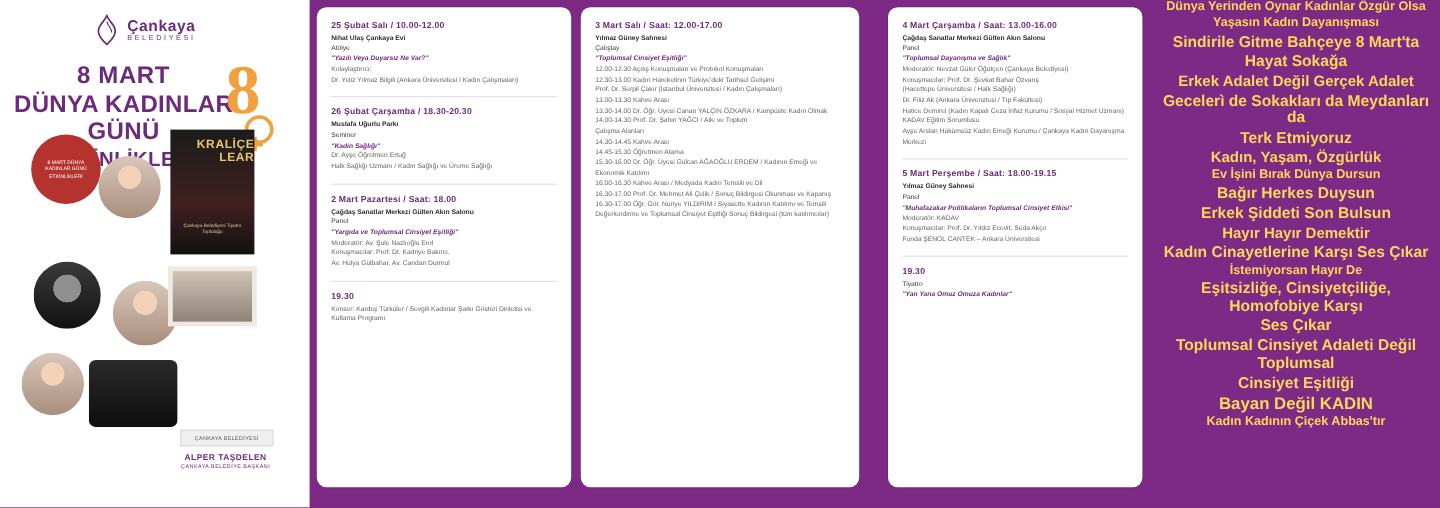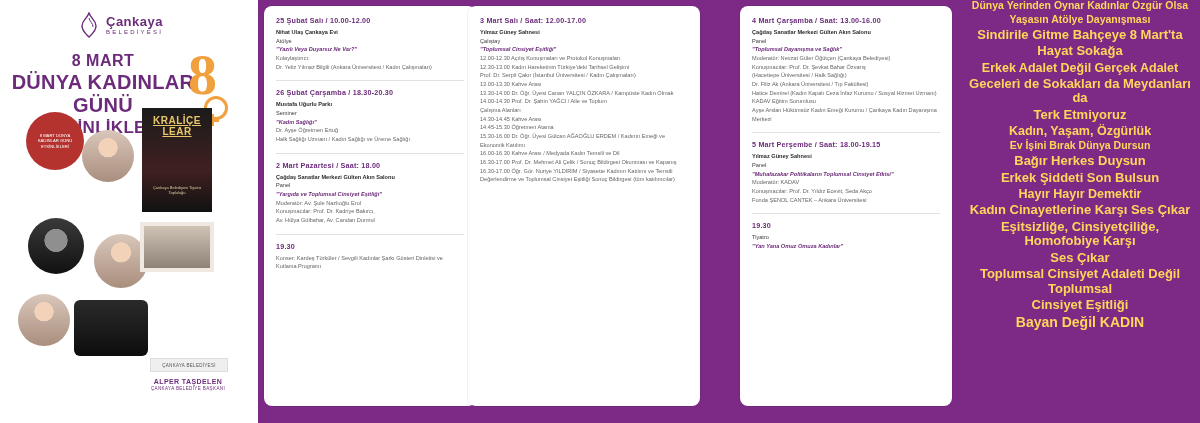--- a/index.html
+++ b/index.html
@@ -25,21 +25,21 @@
   }
   .logo-mark{width:22px;height:26px;position:relative;}
   .logo-mark svg{display:block;}
   .logo-text{line-height:1.05;}
   .logo-text .l1{font-size:13px;color:#6c2b7a;font-weight:bold;letter-spacing:.5px;}
   .logo-text .l2{font-size:6px;color:#6c2b7a;letter-spacing:2.2px;}
 
   .title-block{
     position:absolute;left:8px;top:52px;width:190px;text-align:center;color:#6c2b7a;
   }
-  .title-block .t1{font-size:16px;font-weight:bold;letter-spacing:.5px;}
+  .title-block .t1{font-size:20px;font-weight:bold;letter-spacing:.5px;}
   .title-block .t2{font-size:20px;font-weight:bold;letter-spacing:.3px;margin-top:1px;}
   .title-block .t3{font-size:17px;font-weight:bold;letter-spacing:.3px;margin-top:1px;}
 
   .big8{
     position:absolute;left:188px;top:46px;font-size:58px;font-weight:bold;
     color:#f0a03c;line-height:1;font-family:"Liberation Serif", serif;
   }
   .venus{
     position:absolute;left:200px;top:96px;width:26px;height:30px;
   }
@@ -65,21 +65,21 @@
   .c6 .group{width:100%;height:100%;background:
       linear-gradient(180deg,#2a2a2a 0%, #0d0d0d 100%);}
   .circ-label{font-size:4.2px;line-height:1.3;color:#fff;}
 
   .poster{
     position:absolute;left:142px;top:108px;width:70px;height:104px;
     background:linear-gradient(180deg,#1b1b1b 0%, #402020 60%, #111 100%);
     color:#e8c76a;display:flex;flex-direction:column;align-items:center;justify-content:flex-start;
     padding-top:8px;box-sizing:border-box;
   }
-  .poster .pt{font-size:10px;font-weight:bold;letter-spacing:.5px;text-align:center;line-height:1.05;text-decoration:underline;}
+  .poster .pt{font-size:10px;font-weight:bold;letter-spacing:.5px;text-align:right;line-height:1.05;}
   .poster .ps{font-size:4px;margin-top:48px;color:#d9c9a0;text-align:center;line-height:1.3;padding:0 4px;}
 
   .small-card{
     position:absolute;left:140px;top:222px;width:74px;height:50px;background:#efe9e2;
   }
   .small-card .inner{position:absolute;inset:4px;background:linear-gradient(180deg,#cfc3b6,#8f8378);}
 
   .sponsor-bar{
     position:absolute;left:150px;top:358px;width:76px;height:12px;background:#efefef;
     border:1px solid #ddd;display:flex;align-items:center;justify-content:center;
@@ -91,21 +91,21 @@
   .credit .n{font-size:7px;font-weight:bold;letter-spacing:.4px;}
   .credit .r{font-size:4.5px;letter-spacing:.4px;margin-top:1px;}
 
   
   .card{
     position:absolute;top:6px;height:400px;border-radius:8px;
     background:#ffffff;box-shadow:0 0 0 1px rgba(0,0,0,.06);
     padding:10px 12px;box-sizing:border-box;overflow:hidden;
   }
   .card.c-a{left:264px;width:212px;}
-  .card.c-b{left:468px;width:232px;}
+  .card.c-b{left:484px;width:232px;}
   .card.c-c{left:740px;width:212px;}
 
   .blk{margin-bottom:9px;}
   .blk .hd{
     color:#6c2b7a;font-weight:bold;font-size:7.2px;letter-spacing:.2px;margin-bottom:3px;
   }
   .blk .ln{color:#3a3a3a;font-size:5.6px;line-height:1.55;}
   .blk .ln.b{font-weight:bold;color:#2a2a2a;}
   .blk .ln.it{font-style:italic;color:#6c2b7a;font-weight:bold;}
   .blk .ln.mut{color:#666;}
@@ -276,32 +276,34 @@
       <div class="rule"></div>
       <div class="blk">
         <div class="hd">19.30</div>
         <div class="ln ">Tiyatro</div>
         <div class="ln it">"Yan Yana Omuz Omuza Kadınlar"</div>
       </div>
     </div>
 
   <div class="right-panel" id="slogans">
       <div class="slg s-md">Dünya Yerinden Oynar Kadınlar Özgür Olsa</div>
-      <div class="slg s-md">Yaşasın Atölye Dayanışması</div>
+      <div class="slg s-md">Yaşasın Kadın Dayanışması</div>
       <div class="slg s-sm">Sindirile Gitme Bahçeye 8 Mart'ta</div>
       <div class="slg s-sm">Hayat Sokağa</div>
       <div class="slg s-lg">Erkek Adalet Değil Gerçek Adalet</div>
       <div class="slg s-sm">Gecelerì de Sokakları da Meydanları da</div>
       <div class="slg s-sm">Terk Etmiyoruz</div>
       <div class="slg s-lg">Kadın, Yaşam, Özgürlük</div>
       <div class="slg s-md">Ev İşini Bırak Dünya Dursun</div>
       <div class="slg s-sm">Bağır Herkes Duysun</div>
       <div class="slg s-sm">Erkek Şiddeti Son Bulsun</div>
       <div class="slg s-lg">Hayır Hayır Demektir</div>
       <div class="slg s-sm">Kadın Cinayetlerine Karşı Ses Çıkar</div>
+      <div class="slg s-md">İstemiyorsan Hayır De</div>
       <div class="slg s-sm">Eşitsizliğe, Cinsiyetçiliğe, Homofobiye Karşı</div>
       <div class="slg s-sm">Ses Çıkar</div>
       <div class="slg s-sm">Toplumsal Cinsiyet Adaleti Değil Toplumsal</div>
       <div class="slg s-sm">Cinsiyet Eşitliği</div>
       <div class="slg s-xl">Bayan Değil KADIN</div>
+      <div class="slg s-md">Kadın Kadının Çiçek Abbas'tır</div>
     </div>
 
 </div>
 
 </body></html>

